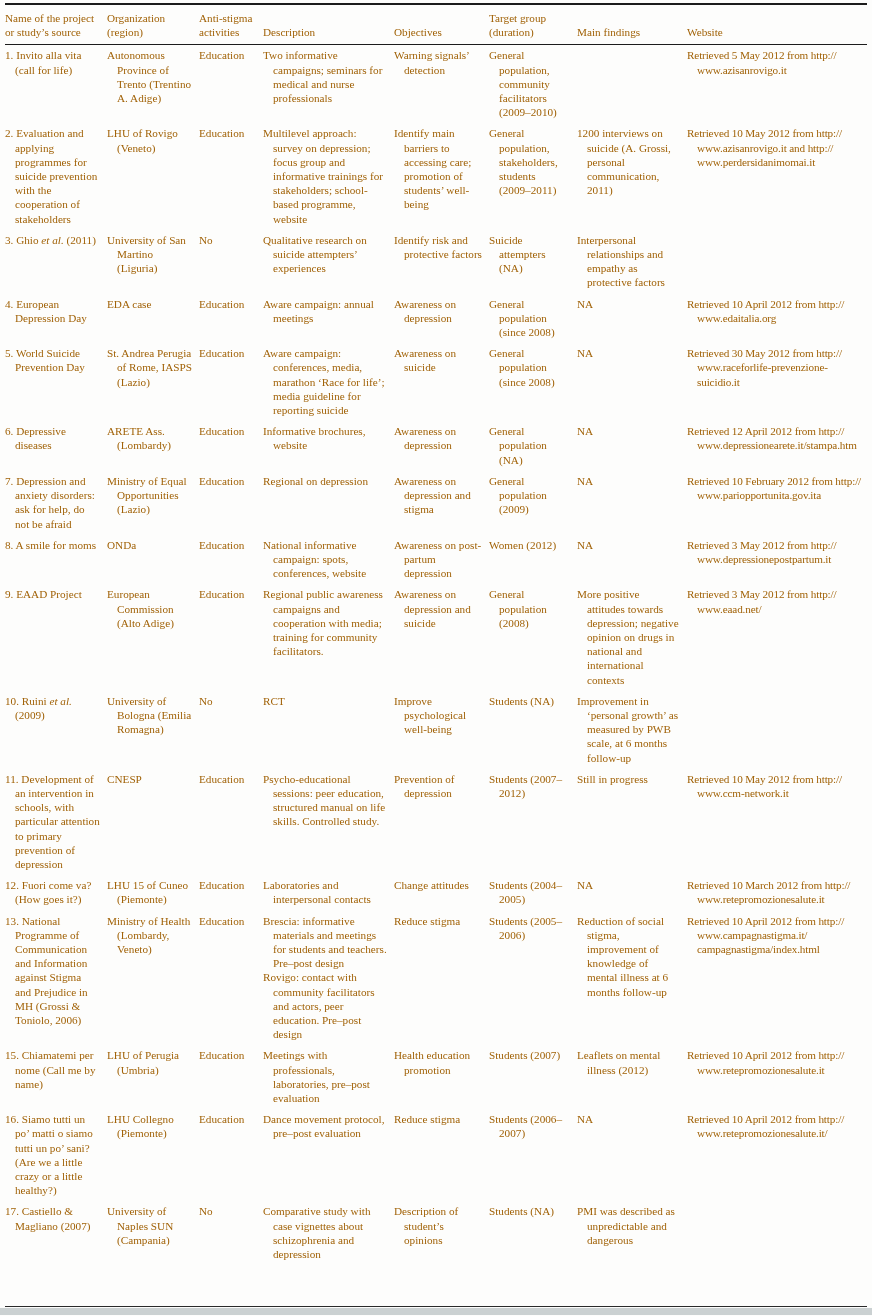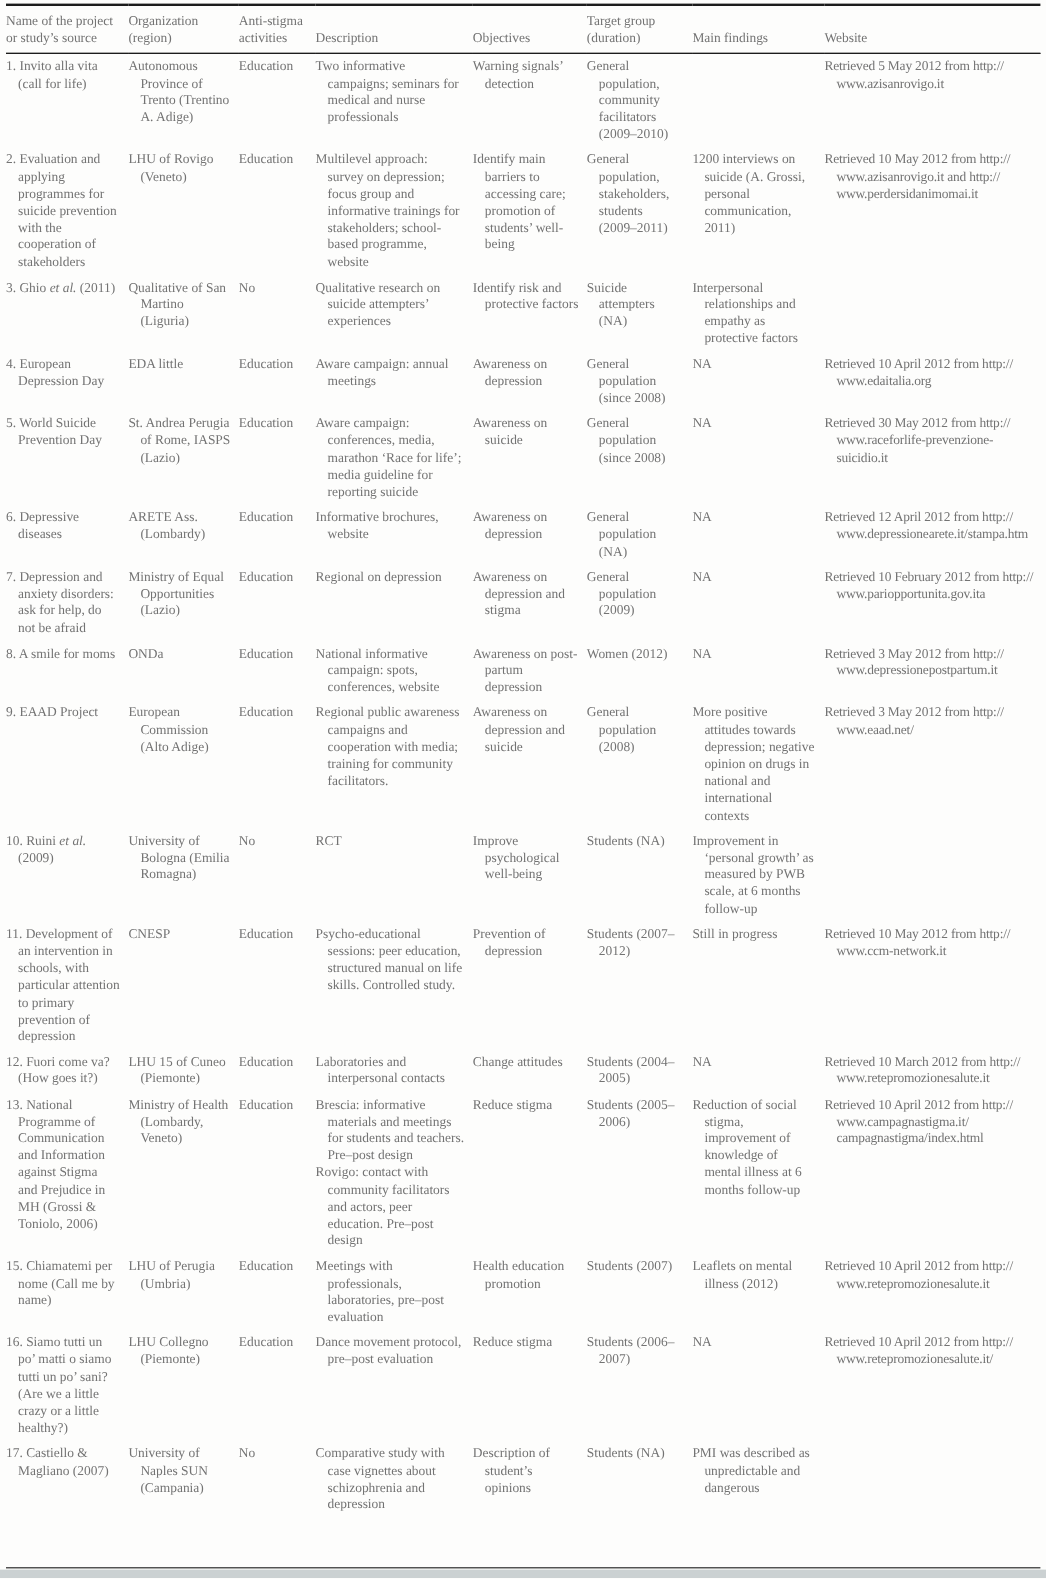--- a/index.html
+++ b/index.html
@@ -1,21 +1,21 @@
 <!DOCTYPE html>
 <html><head>
 <meta charset="utf-8">
 <style>
   * { margin: 0; padding: 0; box-sizing: border-box; }
   html, body { background: #ffffff; }
   .page {
     width: 872px;
     height: 1316px;
     background: #fdfdfc;
-    color: #737373;
+    color: #a16207;
     font-family: "Liberation Serif", "DejaVu Serif", serif;
     position: relative;
     padding: 3px 5px 0 5px;
     overflow: hidden;
   }
   table.projects {
     width: 862px;
     table-layout: fixed;
     border-collapse: collapse;
     border-top: 2px solid #1c1c1c;
@@ -112,32 +112,32 @@
           <td>Education</td>
           <td>Multilevel approach: survey on depression; focus group and informative trainings for stakeholders; school-based programme, website</td>
           <td>Identify main barriers to accessing care; promotion of students’ well-being</td>
           <td>General population, stakeholders, students (2009–2011)</td>
           <td>1200 interviews on suicide (A. Grossi, personal communication, 2011)</td>
           <td class="web">Retrieved 10 May 2012 from http://​www.azisanrovigo.it and http://​www.perdersidanimomai.it</td>
         </tr>
 
         <tr>
           <td>3. Ghio <i>et al.</i> (2011)</td>
-          <td>Qualitative of San Martino (Liguria)</td>
+          <td>University of San Martino (Liguria)</td>
           <td>No</td>
           <td>Qualitative research on suicide attempters’ experiences</td>
           <td>Identify risk and protective factors</td>
           <td>Suicide attempters (NA)</td>
           <td>Interpersonal relationships and empathy as protective factors</td>
           <td class="web"></td>
         </tr>
 
         <tr>
           <td>4. European Depression Day</td>
-          <td>EDA little</td>
+          <td>EDA case</td>
           <td>Education</td>
           <td>Aware campaign: annual meetings</td>
           <td>Awareness on depression</td>
           <td>General population (since 2008)</td>
           <td>NA</td>
           <td class="web">Retrieved 10 April 2012 from http://​www.edaitalia.org</td>
         </tr>
 
         <tr>
           <td>5. World Suicide Prevention Day</td>

